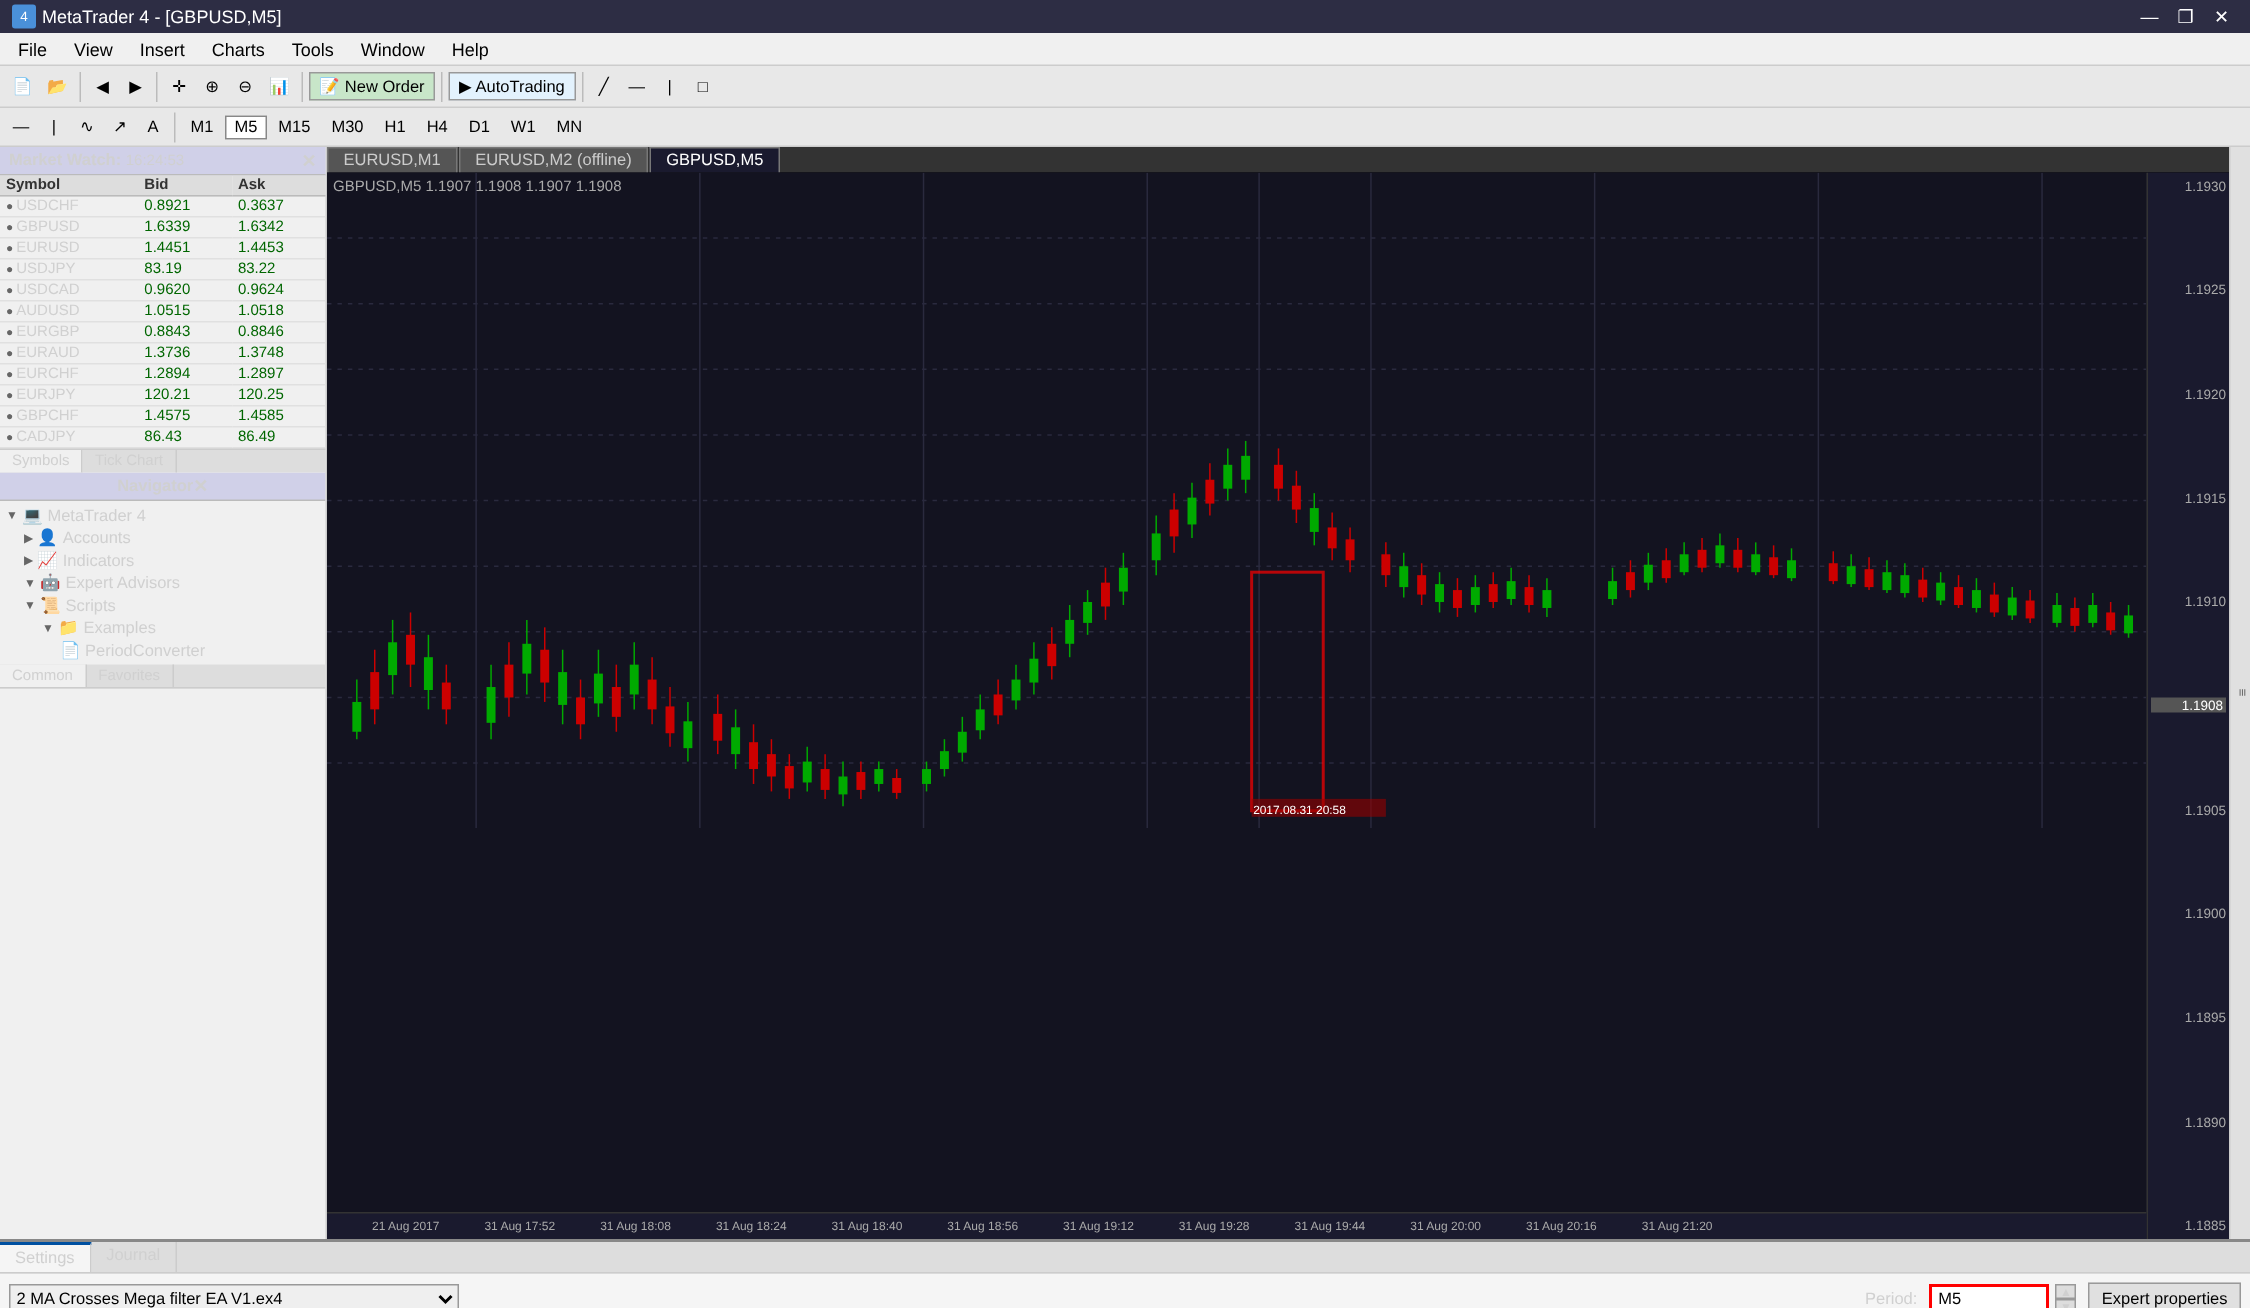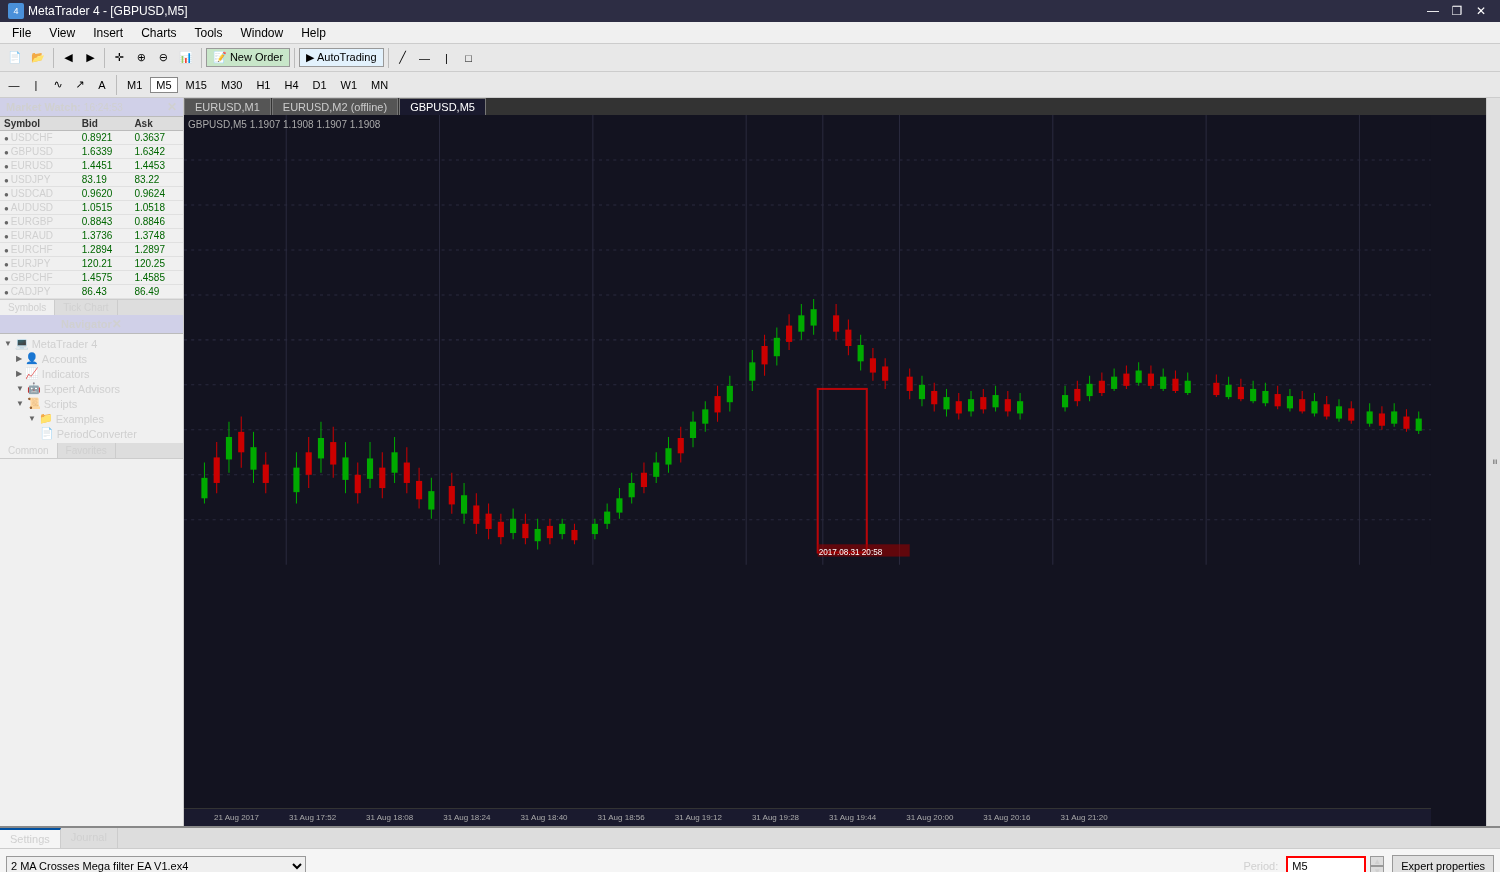--- a/index.html
+++ b/index.html
@@ -25,21 +25,21 @@
 
     
     .tf-toolbar { background: #e8e8e8; border-bottom: 1px solid #ccc; display: flex; align-items: center; gap: 2px; padding: 2px 4px; height: 26px; }
     .tf-btn { background: transparent; border: 1px solid transparent; padding: 1px 5px; cursor: pointer; font-size: 11px; }
     .tf-btn.active { background: #fff; border-color: #888; }
 
     
     .main-area { display: flex; height: calc(872px - 22px - 22px - 28px - 26px - 24px - 22px); }
 
     
-    .left-panel { width: 184px; background: #f0f0f0; border-right: 1px solid #ccc; display: flex; flex-direction: column; }
+    .left-panel { width: 218px; background: #f0f0f0; border-right: 1px solid #ccc; display: flex; flex-direction: column; }
 
     
     .market-watch { flex: 0 0 auto; }
     .panel-header { background: #d0d0e8; padding: 2px 6px; font-weight: bold; font-size: 11px; display: flex; justify-content: space-between; align-items: center; border-bottom: 1px solid #bbb; }
     .panel-close { cursor: pointer; font-size: 12px; }
     .market-watch-time { font-size: 10px; font-weight: normal; }
 
     .market-table { width: 100%; border-collapse: collapse; }
     .market-table th { background: #ddd; padding: 1px 4px; text-align: left; font-size: 10px; border-bottom: 1px solid #bbb; color: #333; }
     .market-table td { padding: 1px 4px; font-size: 10px; border-bottom: 1px solid #e0e0e0; }
@@ -610,20 +610,33 @@
         <rect x="1193" y="295" width="6" height="12" fill="#cc0000"></rect>
 
         <line x1="1208" y1="312" x2="1208" y2="290" stroke="#00aa00" stroke-width="1"></line>
         <rect x="1205" y="297" width="6" height="12" fill="#00aa00"></rect>
 
         <rect x="620" y="268" width="48" height="160" fill="none" stroke="red" stroke-width="2" opacity="0.7"></rect>
         <rect x="620" y="420" width="90" height="12" fill="rgba(150,0,0,0.6)"></rect>
         <text x="621" y="430" fill="white" font-size="8">2017.08.31 20:58</text>
       </svg>
 
+      <div class="chart-price-axis">
+        <div class="price-label">1.1930</div>
+        <div class="price-label">1.1925</div>
+        <div class="price-label">1.1920</div>
+        <div class="price-label">1.1915</div>
+        <div class="price-label">1.1910</div>
+        <div class="price-label current">1.1908</div>
+        <div class="price-label">1.1905</div>
+        <div class="price-label">1.1900</div>
+        <div class="price-label">1.1895</div>
+        <div class="price-label">1.1890</div>
+        <div class="price-label">1.1885</div>
+      </div>
 
       <div class="chart-time-axis">
         <span class="time-label">21 Aug 2017</span>
         <span class="time-label">31 Aug 17:52</span>
         <span class="time-label">31 Aug 18:08</span>
         <span class="time-label">31 Aug 18:24</span>
         <span class="time-label">31 Aug 18:40</span>
         <span class="time-label">31 Aug 18:56</span>
         <span class="time-label">31 Aug 19:12</span>
         <span class="time-label">31 Aug 19:28</span>

